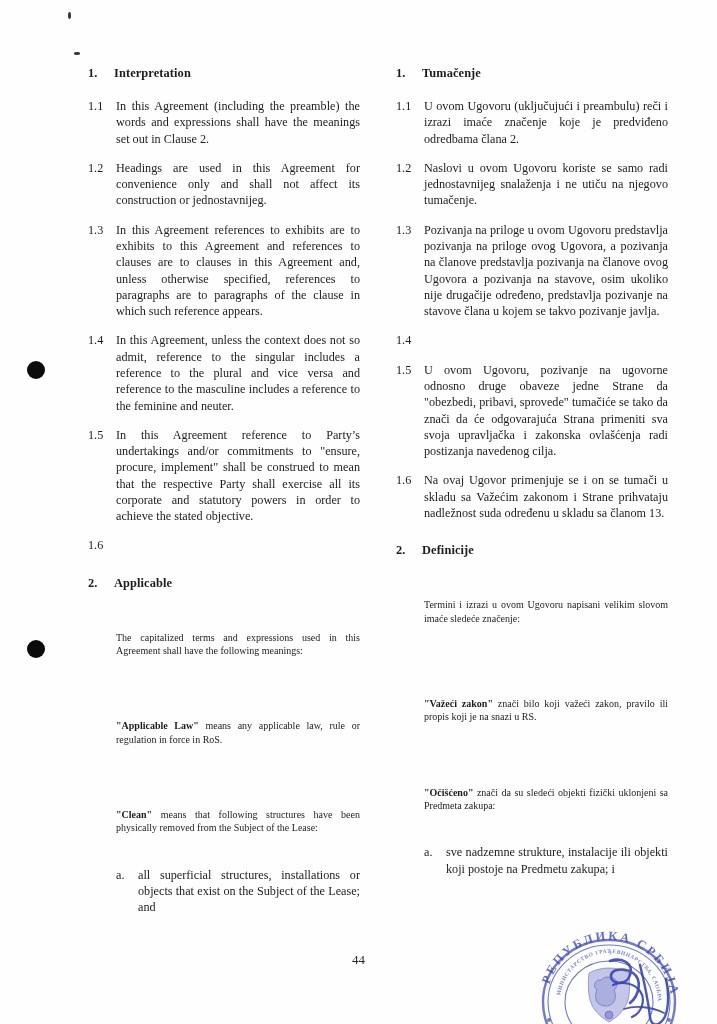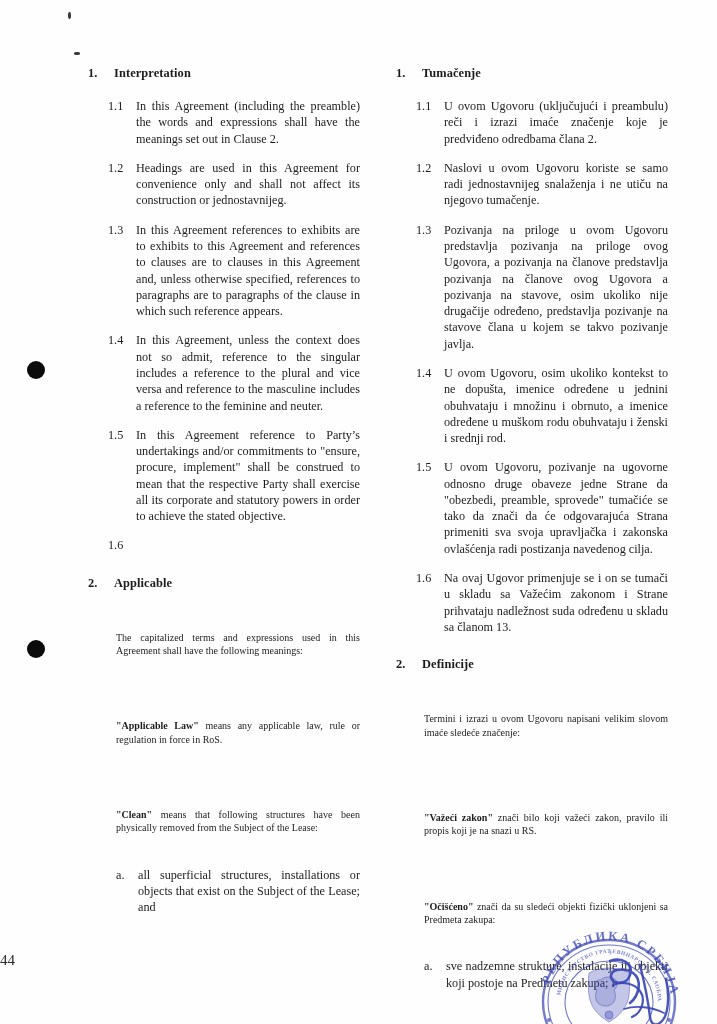--- a/index.html
+++ b/index.html
@@ -66,21 +66,20 @@
     font-weight: bold;
   }
   .section-head .title { letter-spacing: 0.1px; }
 
   .clause {
     display: flex;
     align-items: flex-start;
     margin-bottom: 13px;
     font-size: 12.2px;
     line-height: 1.335;
-    margin-left: 20px;
   }
   .clause .num {
     width: 28px;
     flex: 0 0 28px;
     text-align: left;
   }
   .clause .body {
     flex: 1 1 auto;
     text-align: justify;
     text-justify: inter-word;
@@ -117,22 +116,22 @@
 
   .spacer-sm { height: 9px; }
   .spacer-md { height: 19px; }
 
   
   .page-number {
     position: absolute;
     left: 0;
     right: 0;
     top: 952px;
-    text-align: left;
-    font-size: 15px;
+    text-align: center;
+    font-size: 13px;
     color: #2a2a2a;
   }
 
   
   .stamp {
     position: absolute;
     left: 527px;
     top: 920px;
     width: 164px;
     height: 160px;
@@ -245,26 +244,25 @@
         <span class="body">Naslovi u ovom Ugovoru koriste se samo radi jednostavnijeg snalaženja i ne utiču na njegovo tumačenje.</span>
       </div>
 
       <div class="clause">
         <span class="num">1.3</span>
         <span class="body">Pozivanja na priloge u ovom Ugovoru predstavlja pozivanja na priloge ovog Ugovora, a pozivanja na članove predstavlja pozivanja na članove ovog Ugovora a pozivanja na stavove, osim ukoliko nije drugačije određeno, predstavlja pozivanje na stavove člana u kojem se takvo pozivanje javlja.</span>
       </div>
 
       <div class="clause">
         <span class="num">1.4</span>
-        <span class="body">U ovom Ugovoru, osim ukoliko kontekst to ne dopušta, imenice određene  u jednini obuhvataju i množinu i obrnuto, a imenice određene u muškom rodu obuhvataju i ženski i srednji rod.</span>
       </div>
 
       <div class="clause">
         <span class="num">1.5</span>
-        <span class="body">U ovom Ugovoru, pozivanje na ugovorne odnosno druge obaveze jedne Strane da "obezbedi, preamble, sprovede" tumačiće se tako da znači da će odgovarajuća Strana primeniti sva svoja upravljačka i zakonska ovlašćenja radi postizanja navedenog cilja.</span>
+        <span class="body">U ovom Ugovoru, pozivanje na ugovorne odnosno druge obaveze jedne Strane da "obezbedi, pribavi, sprovede" tumačiće se tako da znači da će odgovarajuća Strana primeniti sva svoja upravljačka i zakonska ovlašćenja radi postizanja navedenog cilja.</span>
       </div>
 
       <div class="clause">
         <span class="num">1.6</span>
         <span class="body">Na ovaj Ugovor primenjuje se i on se tumači u skladu sa Važećim zakonom i Strane prihvataju nadležnost suda određenu u skladu sa članom 13.</span>
       </div>
 
       <div class="spacer-sm"></div>
 
       <div class="section-head">

